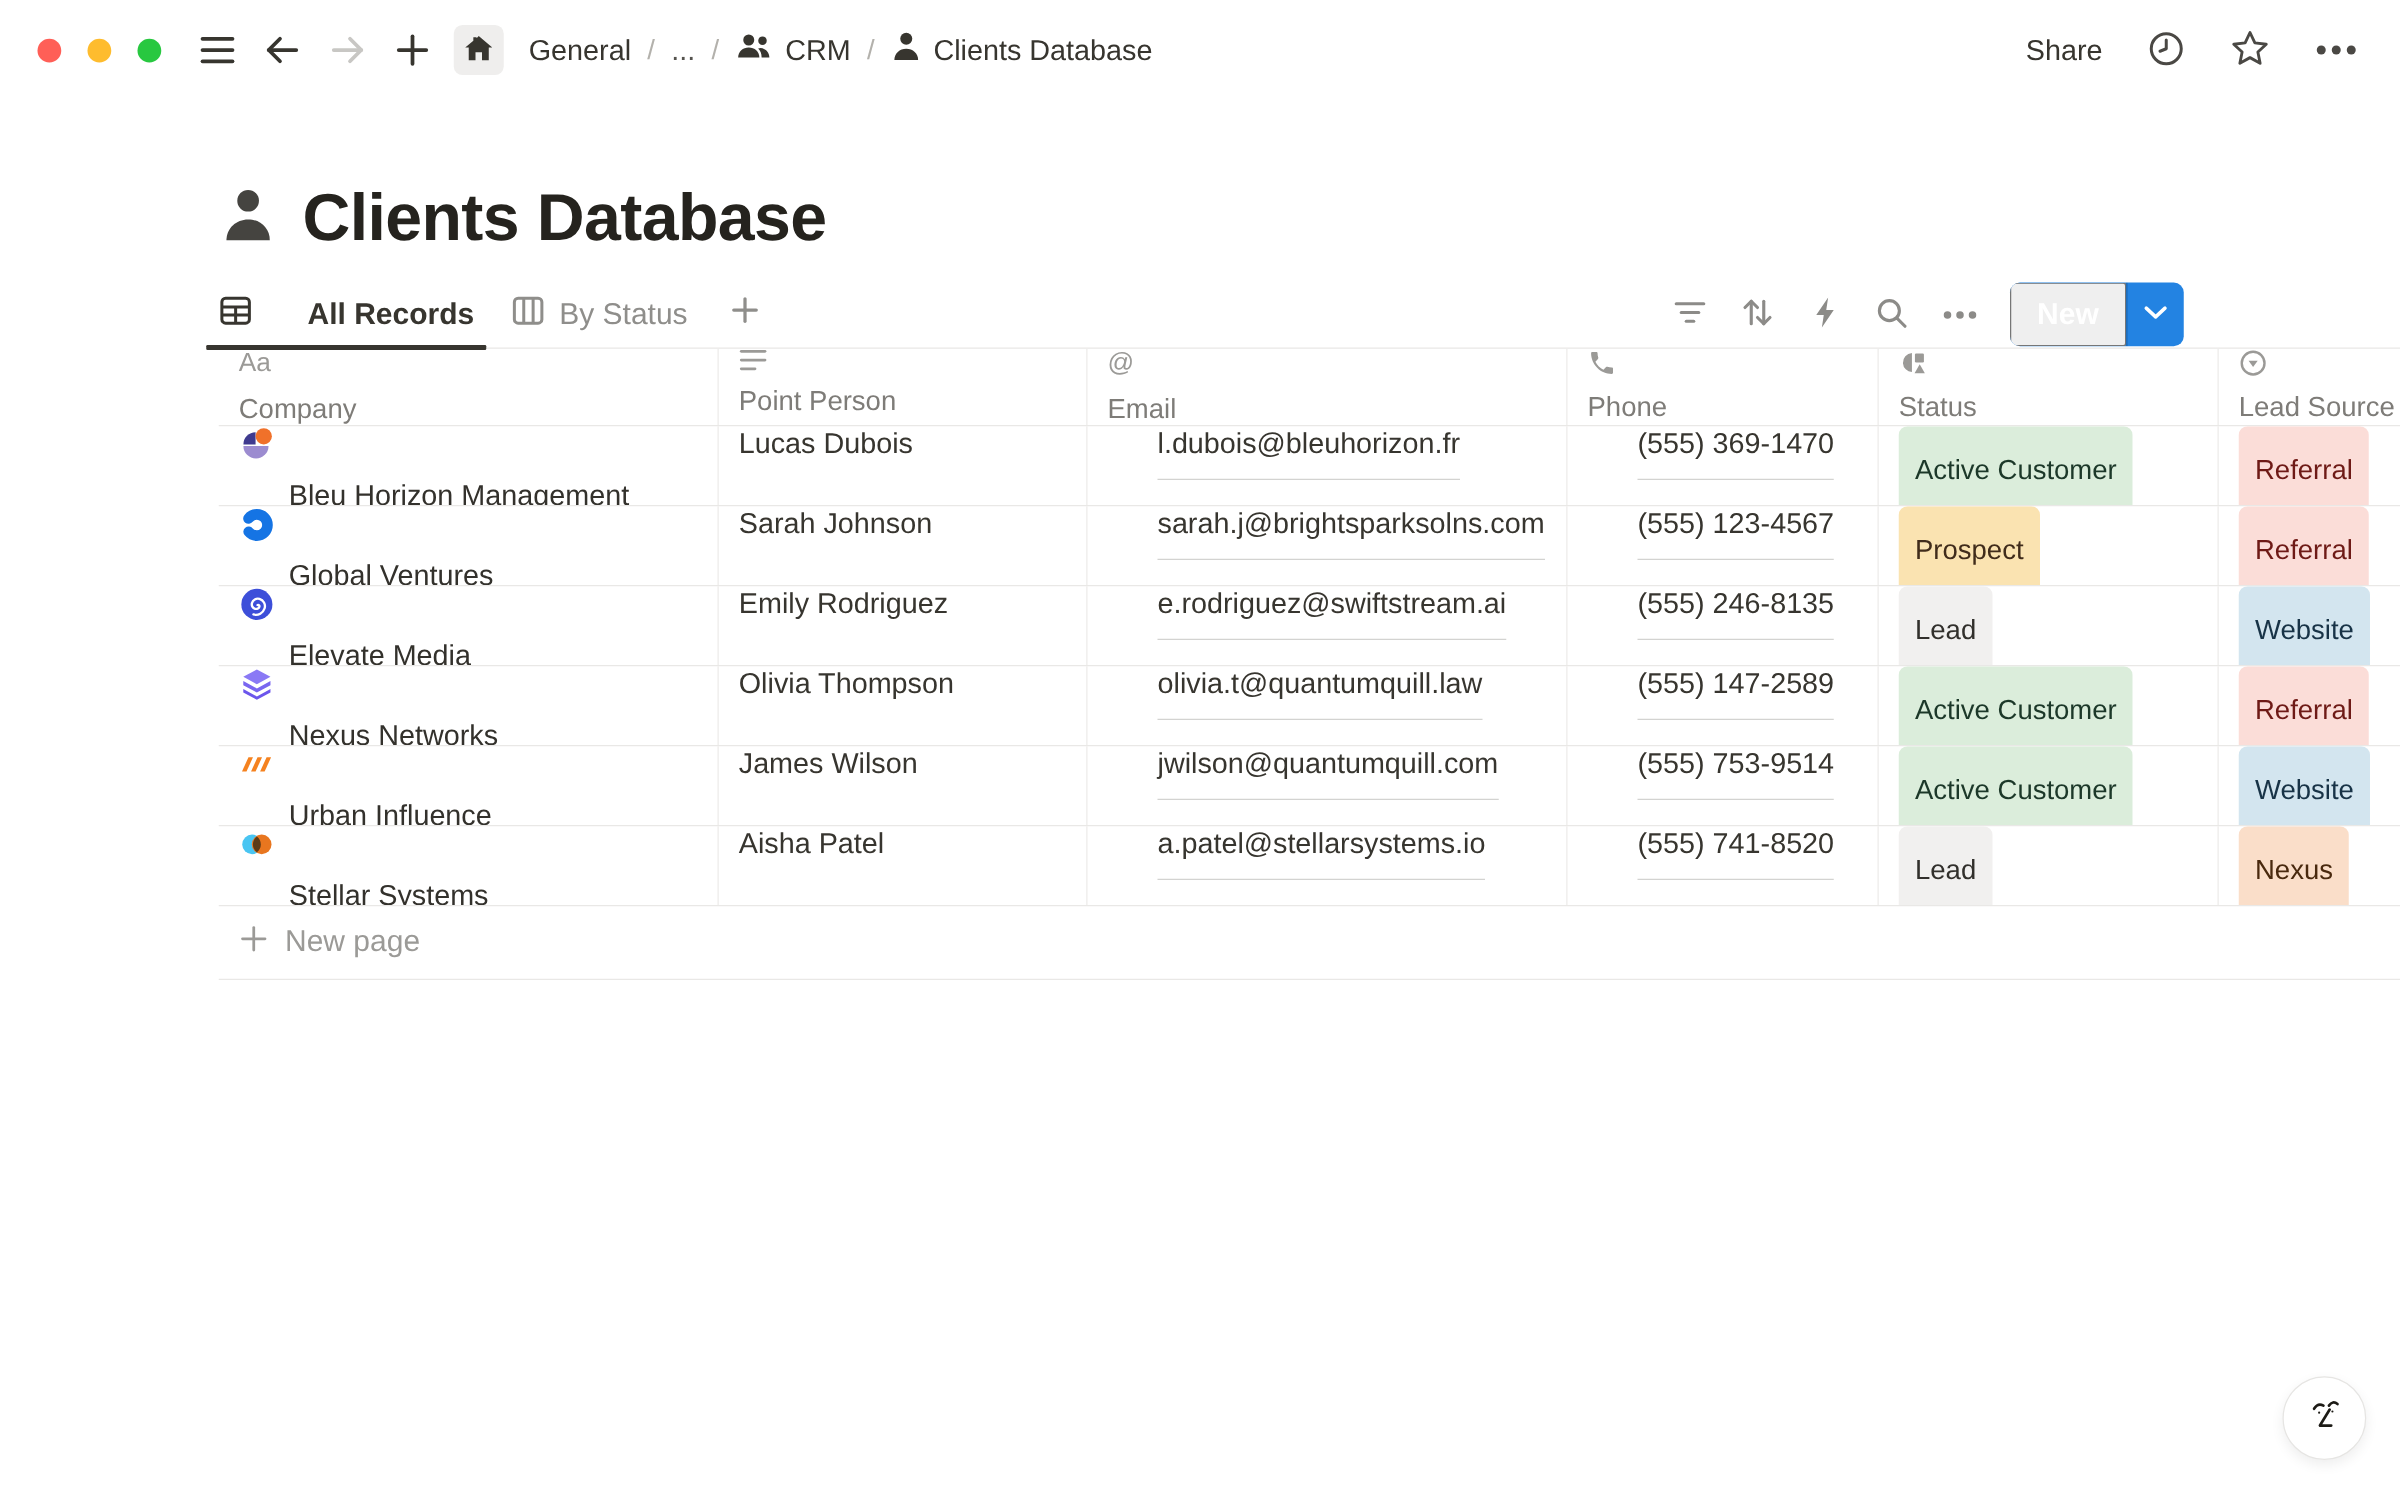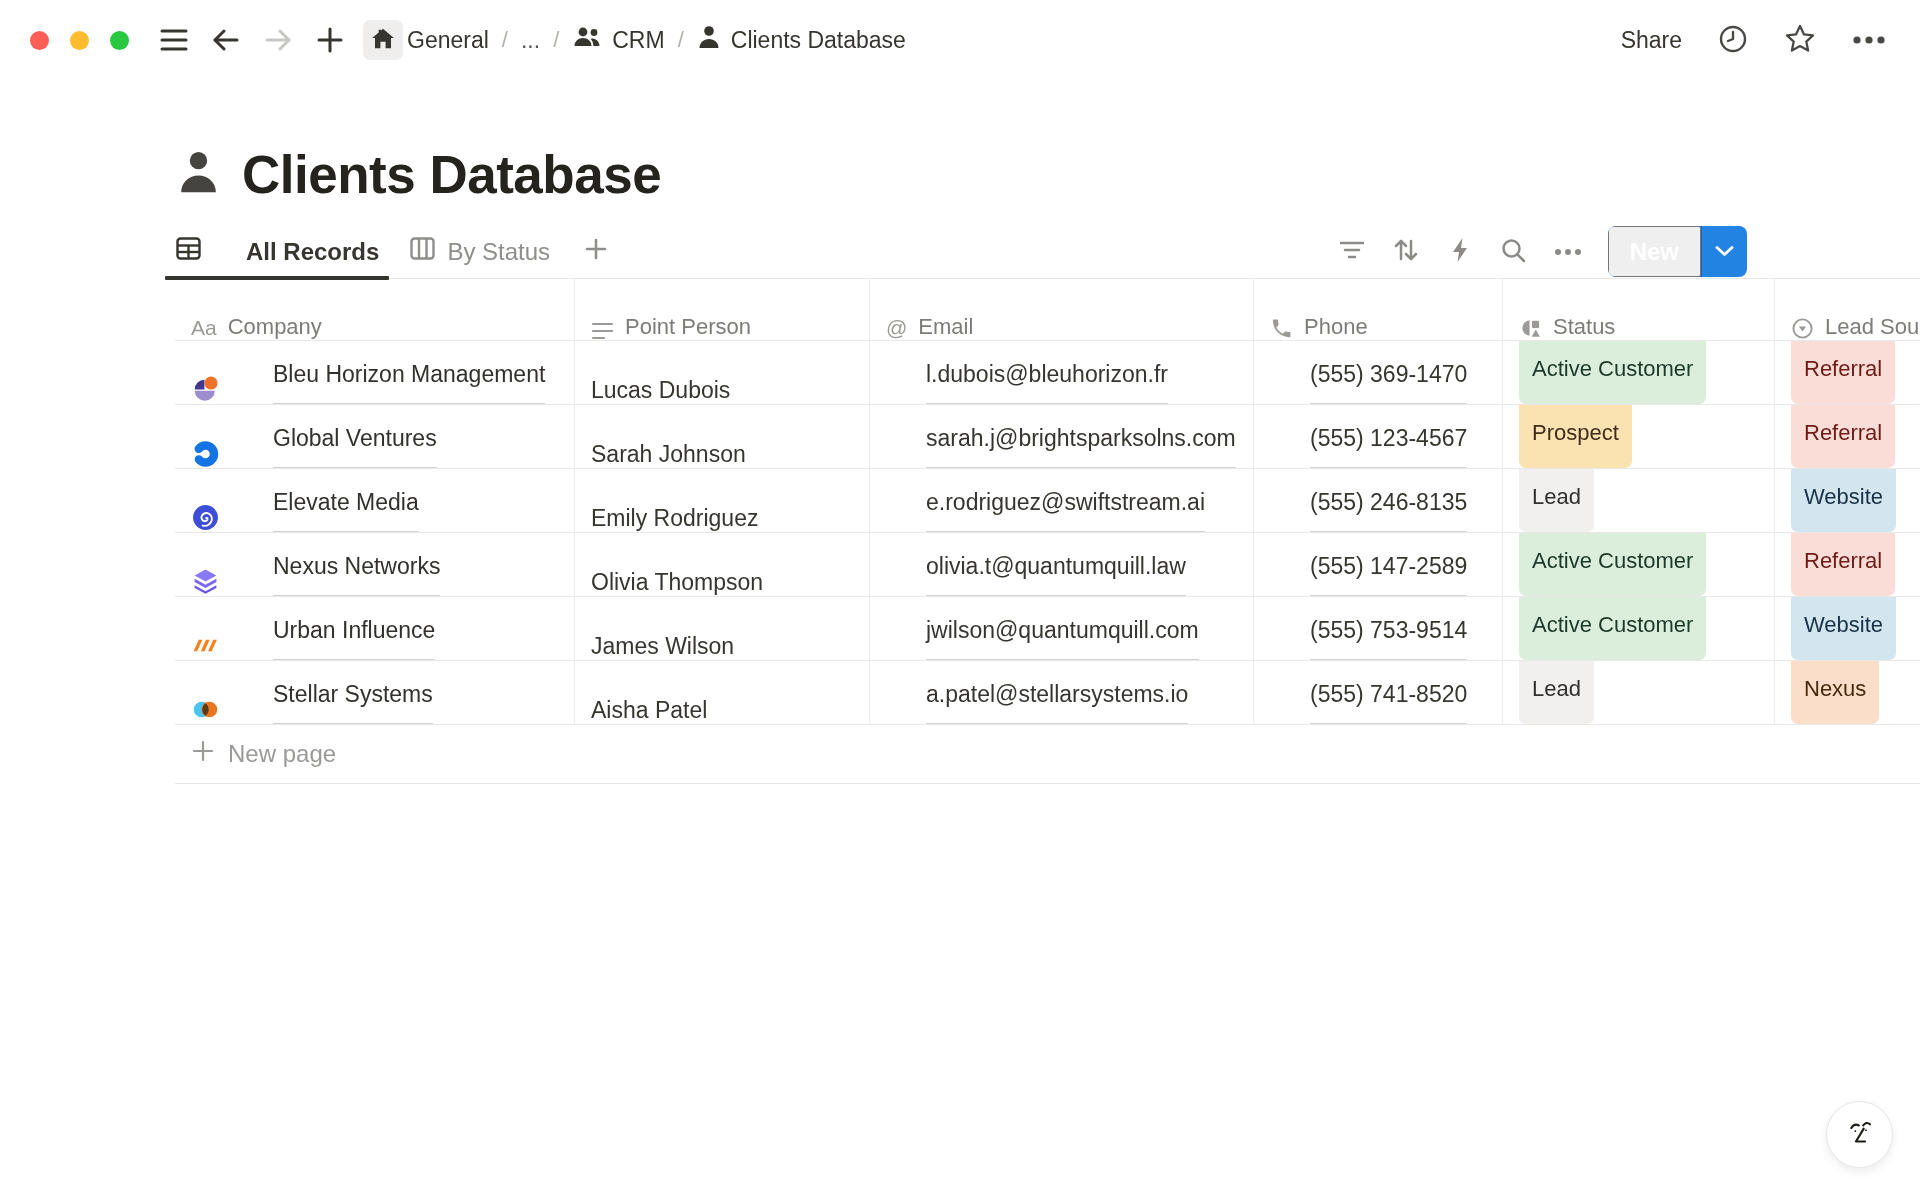--- a/index.html
+++ b/index.html
@@ -10,21 +10,21 @@
   .topbar { height:80px; display:flex; align-items:center; padding:0 34px 0 30px; }
   .lights { display:flex; gap:21px; align-items:center; }
   .light { width:19px; height:19px; border-radius:50%; }
   .light.red{ background:#FF5F57; } .light.yellow{ background:#FEBC2E; } .light.green{ background:#28C840; }
   .winbtn { background:none; border:none; display:flex; align-items:center; justify-content:center;
             width:38px; height:38px; cursor:pointer; }
   .winbtn svg { display:block; }
   .topbar .group { display:flex; align-items:center; gap:14px; margin-left:26px; }
   .home-chip { background:#EFEEED; border-radius:7px; width:40px; height:40px; display:flex;
                align-items:center; justify-content:center; border:none; cursor:pointer; }
-  .crumbs { display:flex; align-items:center; gap:13px; margin-left:4px; font-size:23px; }
+  .crumbs { display:flex; align-items:center; gap:13px; margin-left:20px; font-size:23px; }
   .crumb { display:flex; align-items:center; gap:10px; cursor:pointer; color:#37352F; white-space:nowrap; }
   .crumb-sep { color:#B3B1AC; font-size:22px; }
   .crumb-ellipsis { color:#55534E; }
   .topbar-right { margin-left:auto; display:flex; align-items:center; gap:36px; }
   .share-btn { background:none; border:none; font-size:23px; color:#37352F; cursor:pointer;
                font-family:inherit; }
   .iconbtn { background:none; border:none; cursor:pointer; display:flex; align-items:center; }
 
   
   .content { margin-left:175px; }
@@ -46,22 +46,22 @@
              overflow:hidden; cursor:pointer; border:none; padding:0; height:51px; }
   .new-btn .label { color:#fff; font-size:24px; font-weight:600; padding:0 20px; display:flex;
              align-items:center; font-family:inherit; }
   .new-btn .split { width:1px; background:rgba(15,15,15,0.25); }
   .new-btn .chev { width:45px; display:flex; align-items:center; justify-content:center; }
 
   
   .table { width:2030px; border-top:1px solid #E9E8E6; }
   .trow { display:grid; grid-template-columns:400px 295px 384px 249px 272px 430px;
           border-bottom:1px solid #E9E8E6; }
-  .cell { padding:0 16px; display:flex; align-items:flex-end; gap:13px; border-right:1px solid #EDECEA;
-          font-size:23px; overflow:hidden; white-space:nowrap; cursor:pointer; }
+  .cell { padding:0 16px; display:flex; align-items:flex-start; gap:13px; border-right:1px solid #EDECEA;
+          font-size:23px; overflow:hidden; white-space:nowrap; cursor:pointer;flex-direction:column; }
   .cell:last-child { border-right:none; }
   .thead .trow { border-bottom:1px solid #E9E8E6; }
   .thead .cell { height:61px; color:#7E7C78; font-size:22px; gap:11px; }
   .tbody .cell { height:63px; }
   .prop-ico { color:#9B9A97; font-size:21px; display:flex; align-items:center; }
   .u { border-bottom:1.5px solid rgba(55,53,47,0.22); padding-bottom:15px;margin-left:40px; }
   .company-name { font-weight:500; color:#33312C; }
   .logo { width:29px; height:29px; flex:0 0 29px; display:flex; }
   .logo svg { width:29px; height:29px; }
 

